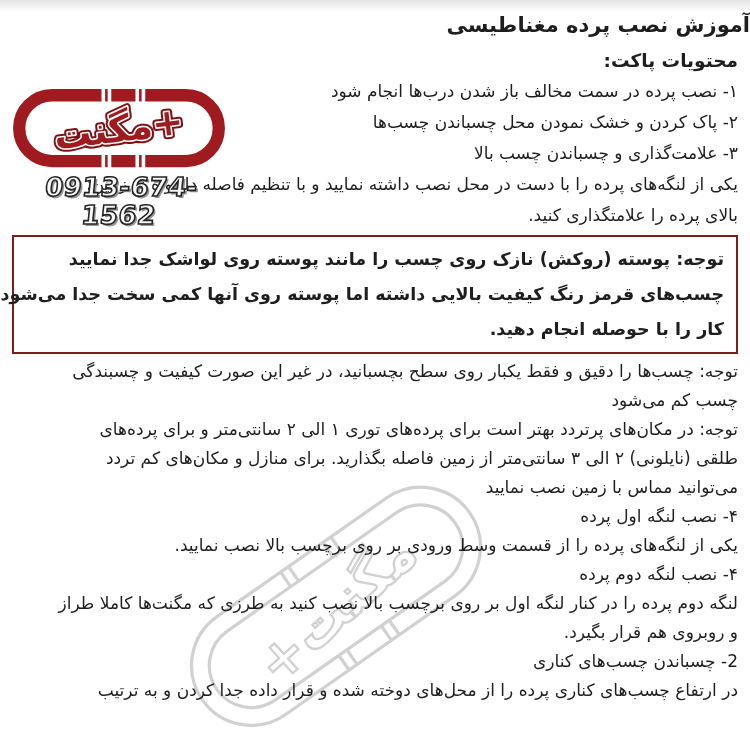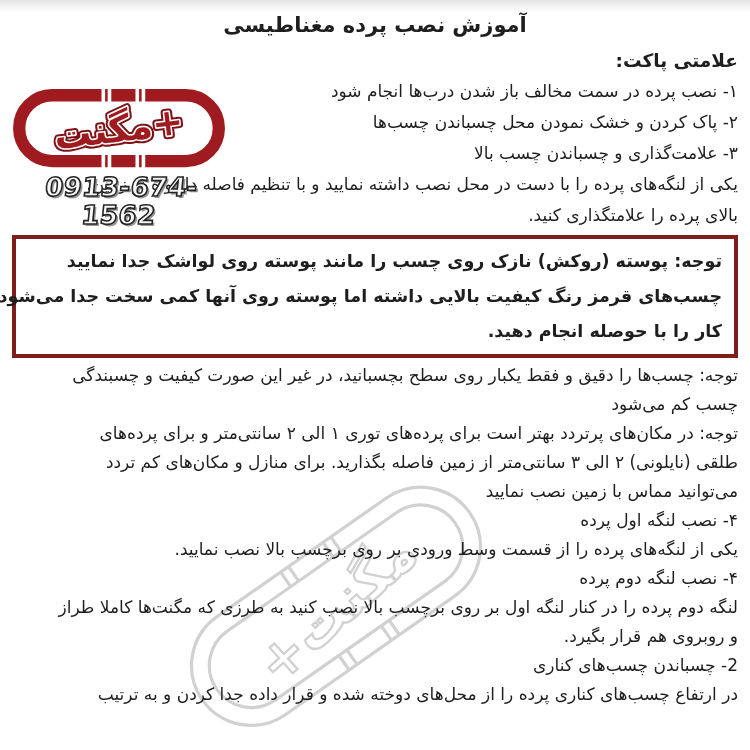--- a/index.html
+++ b/index.html
@@ -12,29 +12,29 @@
     color:#1e1e1e;
     direction:rtl;
   }
   .scan-shade-top{
     position:absolute;top:0;left:0;right:0;height:12px;
     background:linear-gradient(to bottom,rgba(130,130,130,.22),rgba(255,255,255,0));
     pointer-events:none;z-index:3;
   }
   .title{
     position:relative;z-index:1;
-    text-align:center;font-weight:bold;font-size:21px;
+    text-align:right;font-weight:bold;font-size:21px;
     padding-top:13px;letter-spacing:0;
   }
   .content{position:relative;z-index:1;padding:0 12px;}
   .heading{font-weight:bold;font-size:18.5px;line-height:30px;margin-top:9px;}
   .line{font-size:17px;line-height:31px;white-space:nowrap;}
   .t{line-height:29px;}
   .notice-box{
-    border:4px solid #7f1d1d;
+    border:2px solid #7f1d1d;
     margin:4px 0 3px;
     padding:5px 12px;
     background:#ffffff;
   }
   .bline{font-weight:bold;font-size:17.5px;line-height:35px;white-space:nowrap;}
   
   .logo{position:absolute;top:86px;left:12px;width:216px;z-index:2;direction:ltr;}
   .logo svg{display:block;width:214px;height:auto;}
   .phone{
     margin-top:3px;text-align:center;
@@ -86,21 +86,21 @@
       </g>
       <text x="104" y="54" text-anchor="middle" font-size="36" font-weight="bold" fill="none" stroke="#7d1114" stroke-width="7" stroke-linejoin="round" transform="rotate(-7 104 44)">مگنت+</text>
       <text x="104" y="54" text-anchor="middle" font-size="36" font-weight="bold" fill="#a01b1f" stroke="#ffffff" stroke-width="3" stroke-linejoin="round" paint-order="stroke" transform="rotate(-7 104 44)">مگنت+</text>
     </svg>
     <div class="phone">0913-674-1562</div>
   </div>
 
   <div class="title">آموزش نصب پرده مغناطیسی</div>
 
   <div class="content">
-    <div class="heading">علامتی پاکت:</div>
+    <div class="heading">محتویات پاکت:</div>
     <div class="line">۱- نصب پرده در سمت مخالف باز شدن درب‌ها انجام شود</div>
     <div class="line">۲- پاک کردن و خشک نمودن محل چسباندن چسب‌ها</div>
     <div class="line">۳- علامت‌گذاری و چسباندن چسب بالا</div>
     <div class="line">یکی از لنگه‌های پرده را با دست در محل نصب داشته نمایید و با تنظیم فاصله دلخواه از زمین،</div>
     <div class="line">بالای پرده را علامتگذاری کنید.</div>
 
     <div class="notice-box">
       <div class="bline">توجه: پوسته (روکش) نازک روی چسب را مانند پوسته روی لواشک جدا نمایید</div>
       <div class="bline">چسب‌های قرمز رنگ کیفیت بالایی داشته اما پوسته روی آنها کمی سخت جدا می‌شود، این</div>
       <div class="bline">کار را با حوصله انجام دهید.</div>

